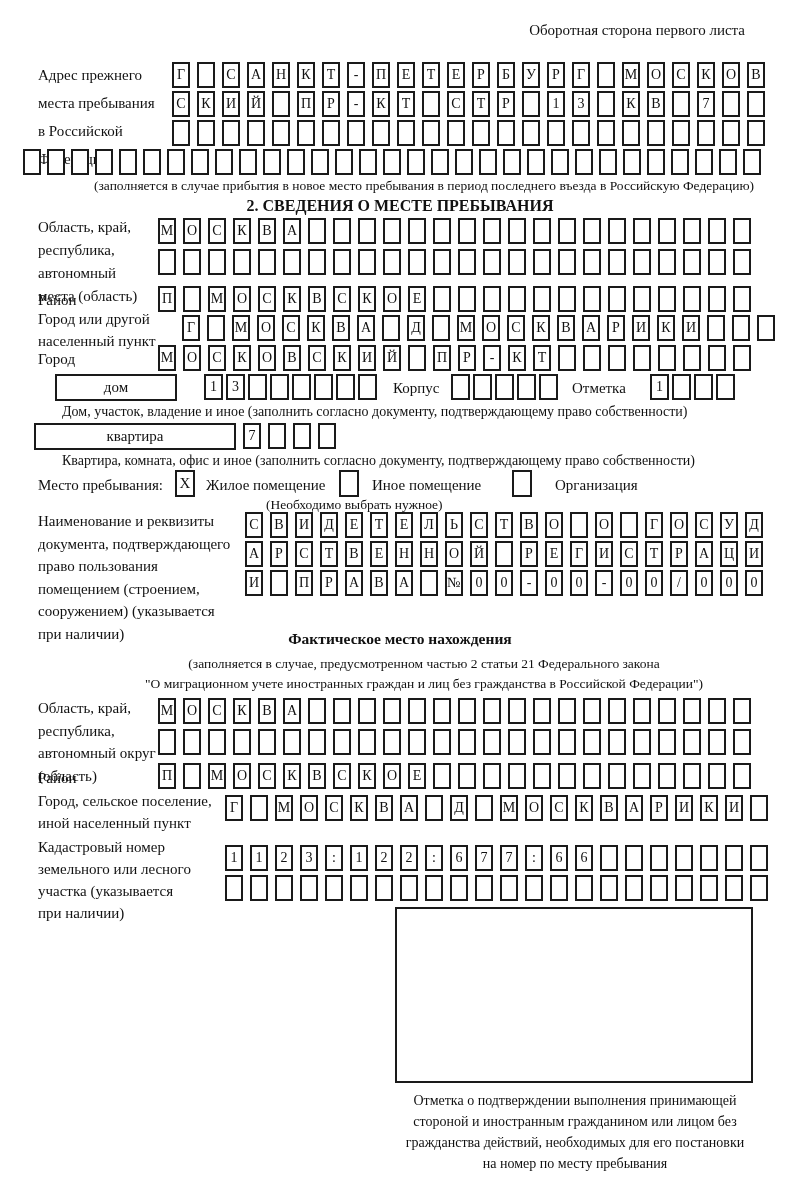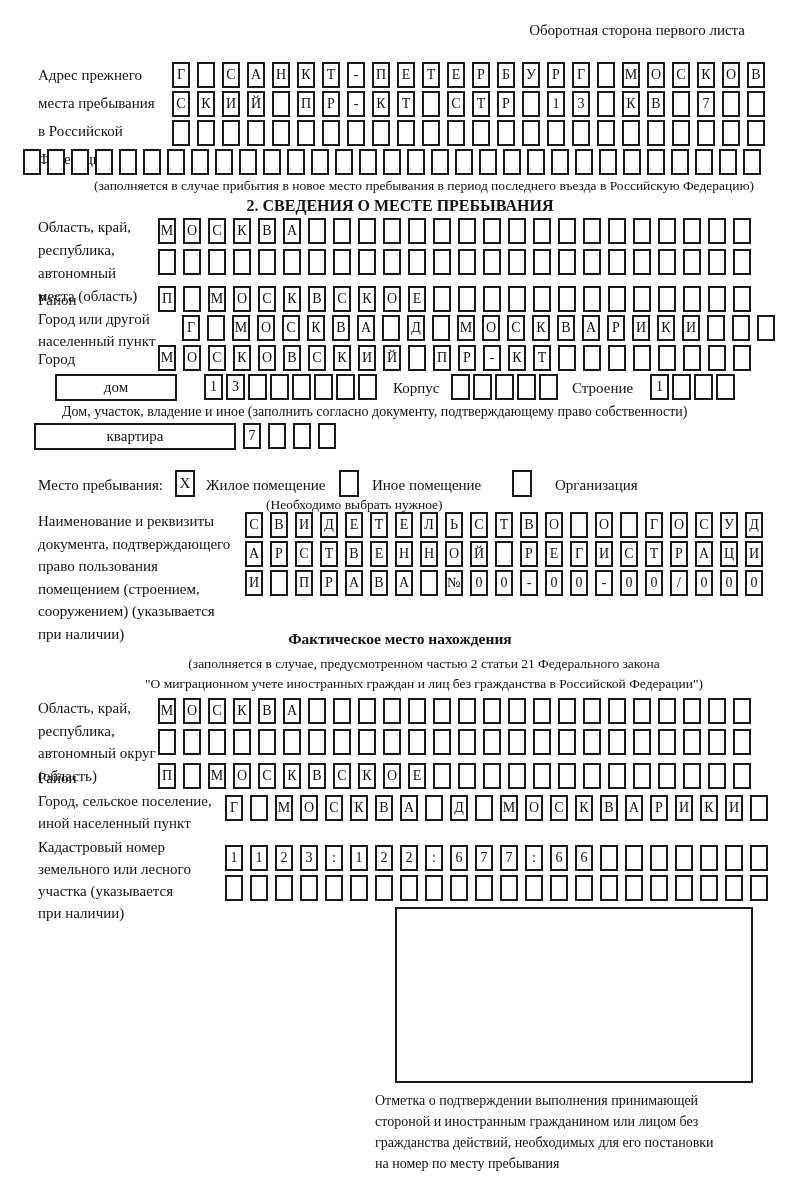--- a/index.html
+++ b/index.html
@@ -33,21 +33,21 @@
   }
   .checkcell{
     position:absolute;width:20px;height:27px;box-sizing:border-box;
     border:2px solid #1a1a1a;display:flex;align-items:center;justify-content:center;
     font-size:15px;background:#fff;
   }
   .multiline div{white-space:nowrap;}
   .stampbox{
     box-sizing:border-box;border:2px solid #1a1a1a;background:#fff;
   }
-  .caption{font-size:14px;line-height:21px;text-align:left;}
+  .caption{font-size:14px;line-height:21px;text-align:center;}
 </style>
 </head>
 <body>
 
 <div id="page">
 
   <div class="abs label" style="top:18px;right:55px;">Оборотная сторона первого листа</div>
 
   <div class="abs label multiline" style="top:61px;left:38px;line-height:28px;">
       <div>Адрес прежнего</div>
@@ -328,36 +328,37 @@
       <span class="cell">&nbsp;</span>
     </div>
   <div class="abs label" style="top:376px;left:393px;">Корпус</div>
   <div class="abs cellrow tight" style="top:374px;left:451px;">
       <span class="cell">&nbsp;</span>
       <span class="cell">&nbsp;</span>
       <span class="cell">&nbsp;</span>
       <span class="cell">&nbsp;</span>
       <span class="cell">&nbsp;</span>
     </div>
-  <div class="abs label" style="top:376px;left:572px;">Строение</div>
+  <div class="abs label" style="top:376px;left:572px;">Отметка</div>
   <div class="abs cellrow tight" style="top:374px;left:650px;">
       <span class="cell">1</span>
       <span class="cell">&nbsp;</span>
       <span class="cell">&nbsp;</span>
       <span class="cell">&nbsp;</span>
     </div>
   <div class="abs note" style="top:404px;left:38px;font-size:14px;">Дом, участок, владение и иное (заполнить согласно документу, подтверждающему право собственности)</div>
 
   <div class="abs widebox" style="top:423px;left:34px;width:202px;">квартира</div>
   <div class="abs cellrow" style="top:423px;left:243px;">
       <span class="cell">7</span>
       <span class="cell">&nbsp;</span>
       <span class="cell">&nbsp;</span>
       <span class="cell">&nbsp;</span>
     </div>
+  <div class="abs note" style="top:453px;left:38px;font-size:14px;">Квартира, комната, офис и иное (заполнить согласно документу, подтверждающему право собственности)</div>
 
   <div class="abs label" style="top:473px;left:38px;">Место пребывания:</div>
   <div class="checkcell" style="top:470px;left:175px;">X</div>
   <div class="abs label" style="top:473px;left:206px;">Жилое помещение</div>
   <div class="checkcell" style="top:470px;left:339px;"></div>
   <div class="abs label" style="top:473px;left:372px;">Иное помещение</div>
   <div class="checkcell" style="top:470px;left:512px;"></div>
   <div class="abs label" style="top:473px;left:555px;">Организация</div>
   <div class="abs note" style="top:497px;left:242px;">(Необходимо выбрать нужное)</div>
 

